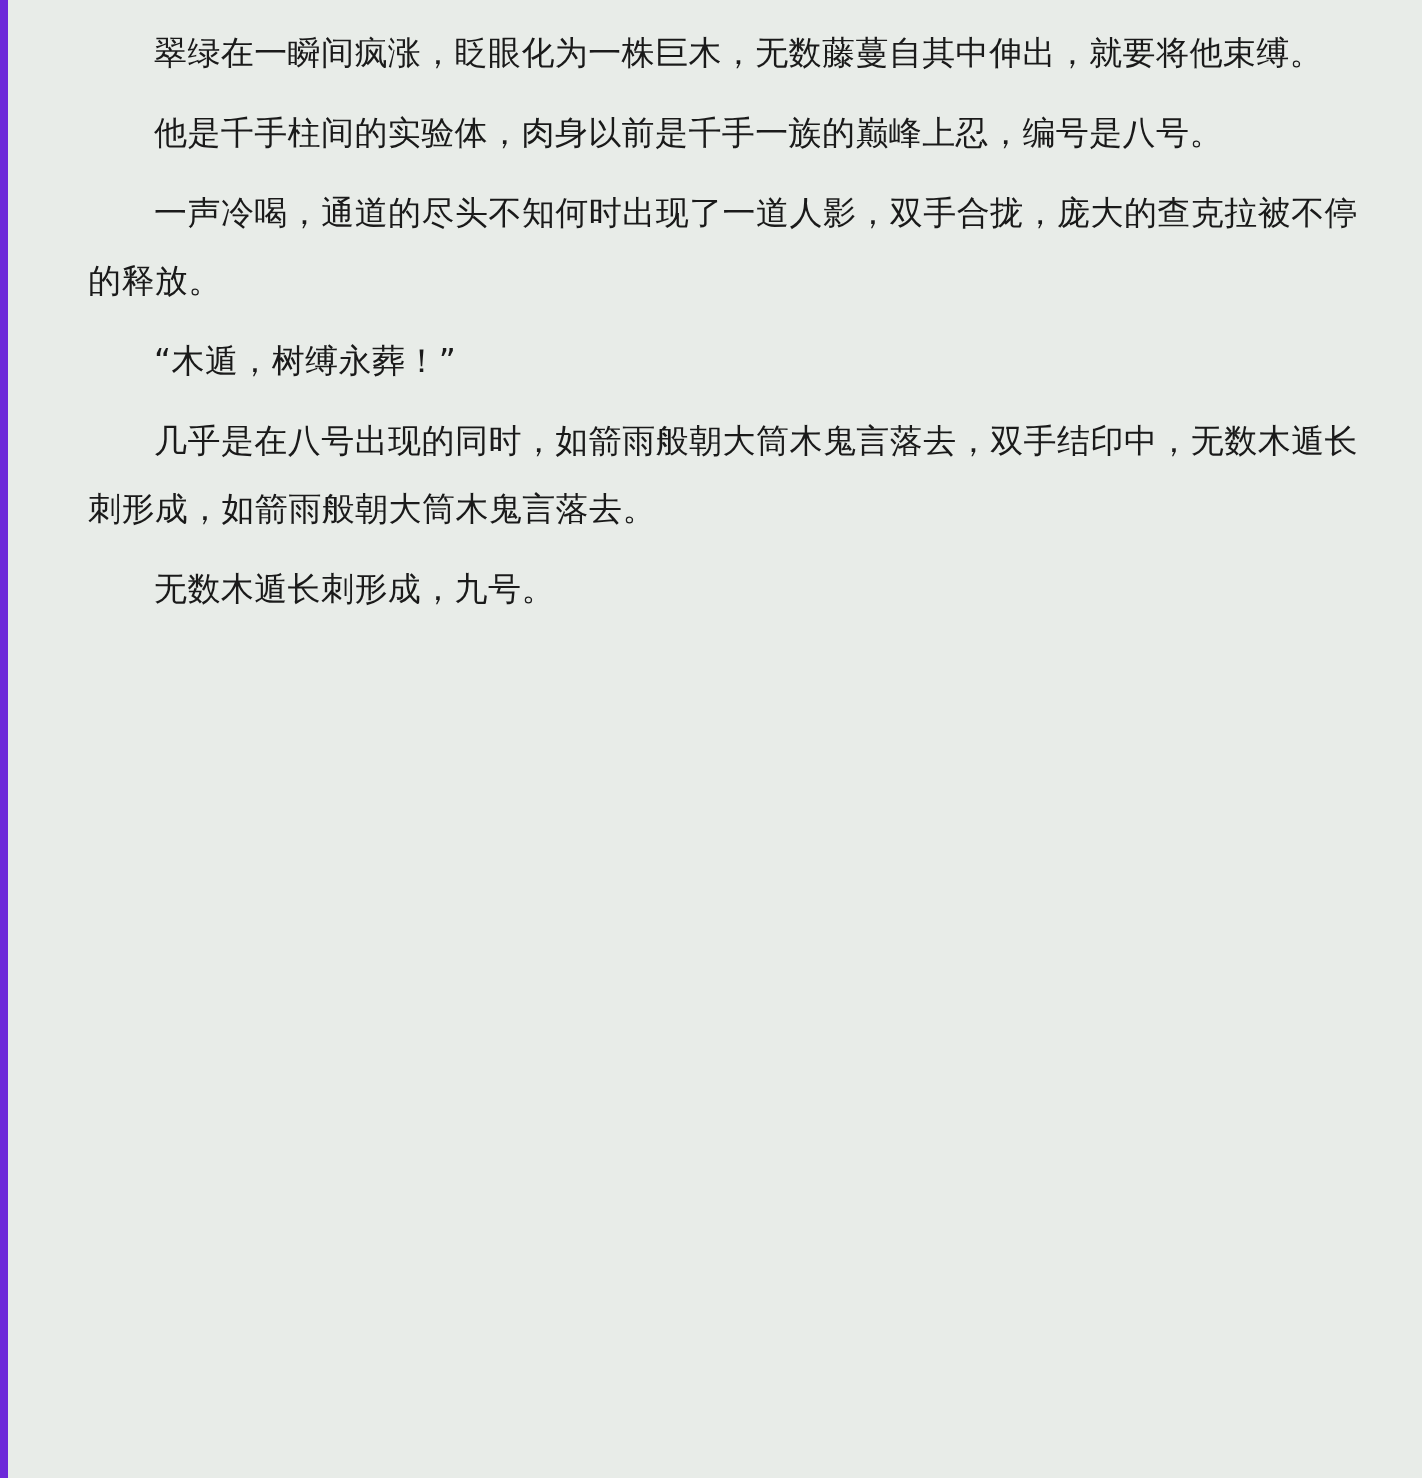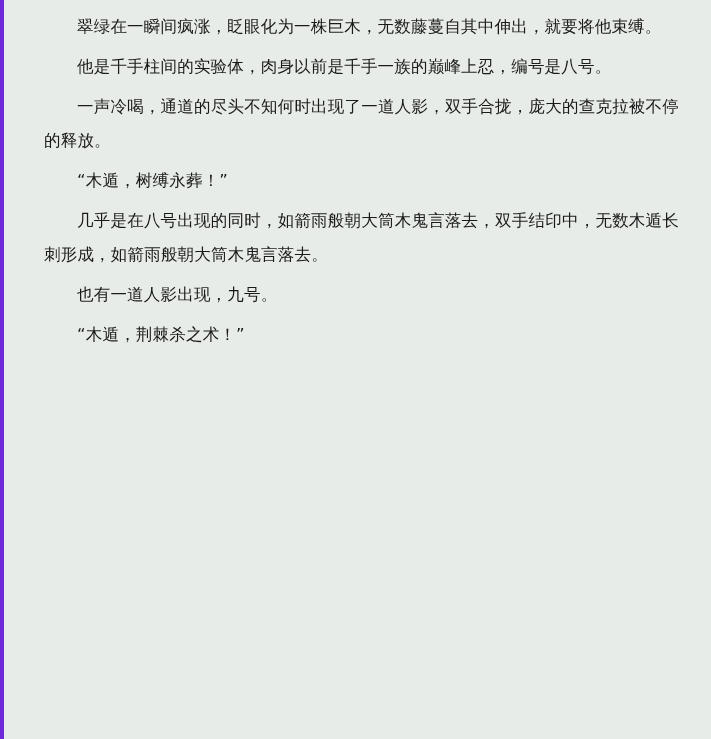--- a/index.html
+++ b/index.html
@@ -37,16 +37,15 @@
 </head>
 <body>
 
 <div class="page">
   <div class="content">
     <p class="para">翠绿在一瞬间疯涨，眨眼化为一株巨木，无数藤蔓自其中伸出，就要将他束缚。</p>
     <p class="para">他是千手柱间的实验体，肉身以前是千手一族的巅峰上忍，编号是八号。</p>
     <p class="para">一声冷喝，通道的尽头不知何时出现了一道人影，双手合拢，庞大的查克拉被不停的释放。</p>
     <p class="para">“木遁，树缚永葬！”</p>
     <p class="para">几乎是在八号出现的同时，如箭雨般朝大筒木鬼言落去，双手结印中，无数木遁长刺形成，如箭雨般朝大筒木鬼言落去。</p>
-    <p class="para">也有一道人影出现，九号。</p>
-    <p class="para">“木遁，荆棘杀之术！”</p>
+    <p class="para">无数木遁长刺形成，九号。</p>
   </div>
 </div>
 
 </body></html>

